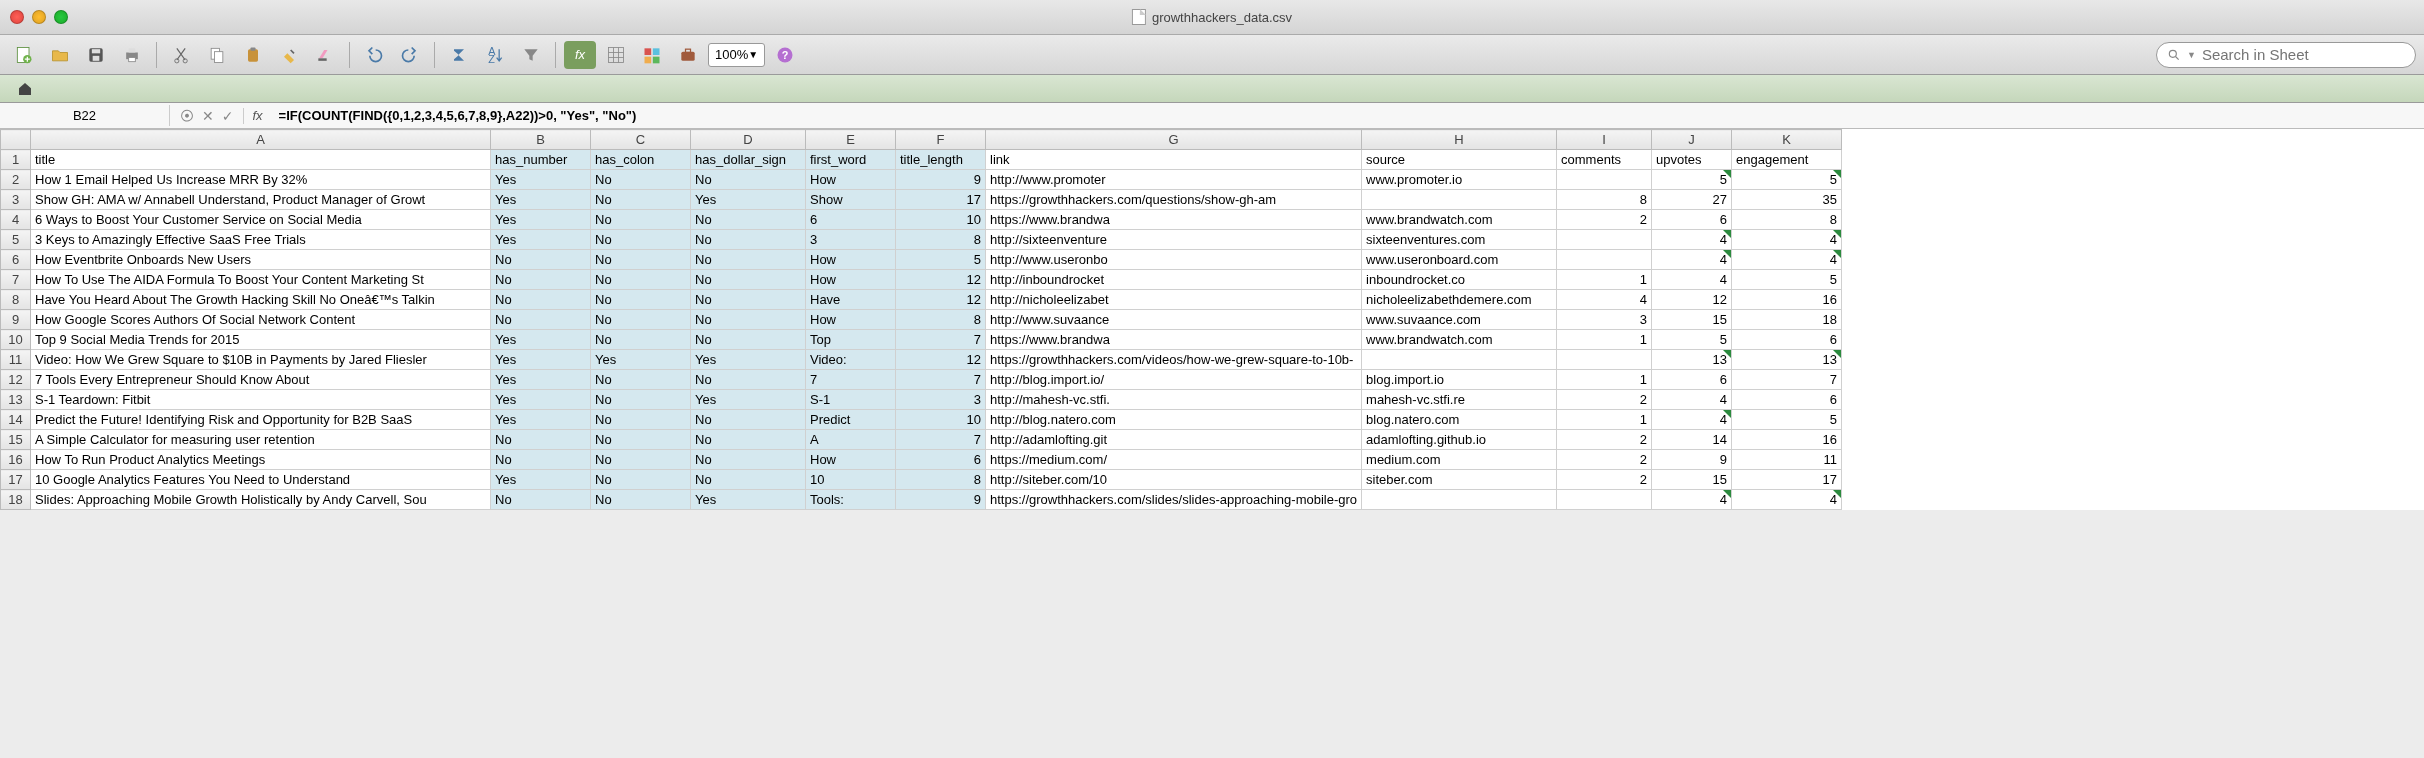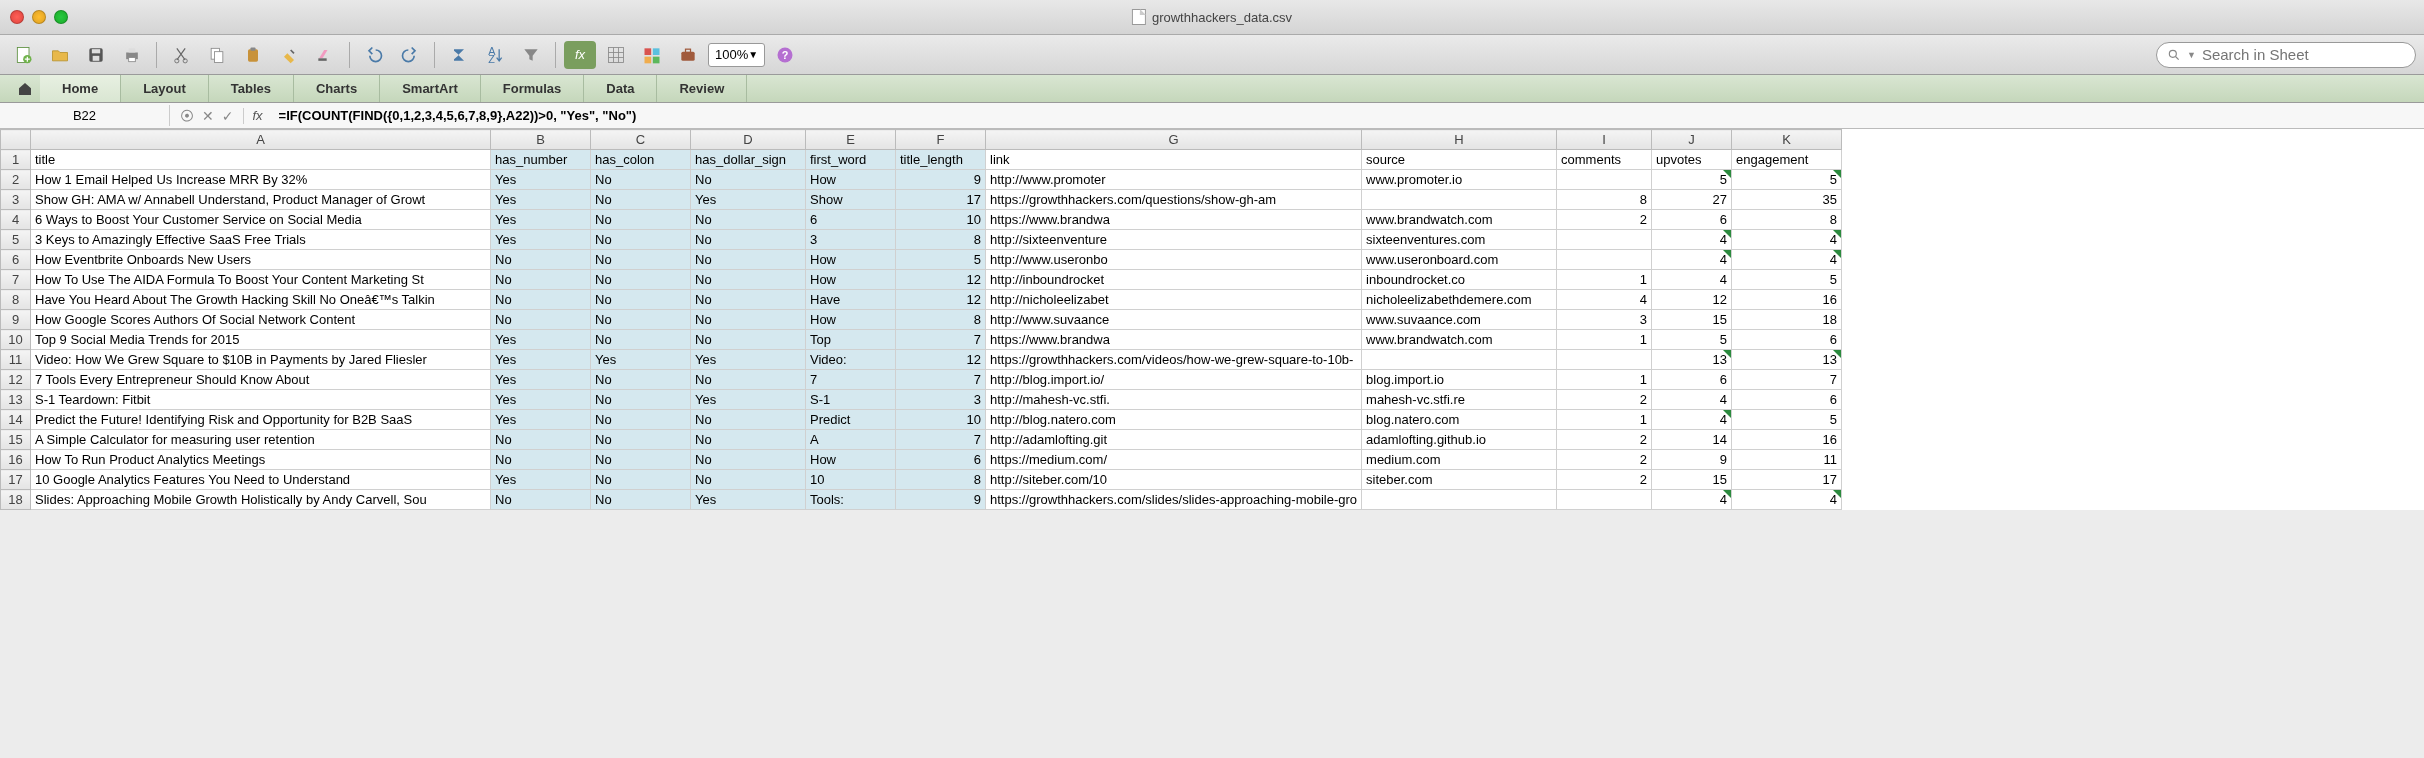--- a/index.html
+++ b/index.html
@@ -200,30 +200,20 @@
     <span style="font-size:9px;color:#888;">▼</span>
     <input placeholder="Search in Sheet" style="">
   </div>
 </div>
 
 <div class="ribbon">
   <div class="rhome">
       <svg width="16" height="16" viewBox="0 0 24 24">
         <path d="M3 11l9-8 9 8v10H3z" fill="#444"></path>
       </svg>
-    </div>
-  <div id="ribbon-tabs" style="display: flex;">
-      <div class="rtab active">Home</div>
-      <div class="rtab">Layout</div>
-      <div class="rtab">Tables</div>
-      <div class="rtab">Charts</div>
-      <div class="rtab">SmartArt</div>
-      <div class="rtab">Formulas</div>
-      <div class="rtab">Data</div>
-      <div class="rtab">Review</div>
     </div>
 </div>
 
 <div class="fbar">
   <div class="namebox">B22</div>
   <div class="fx-btns">
     <span>⦿</span>
     <span>✕</span>
     <span>✓</span>
   </div>

